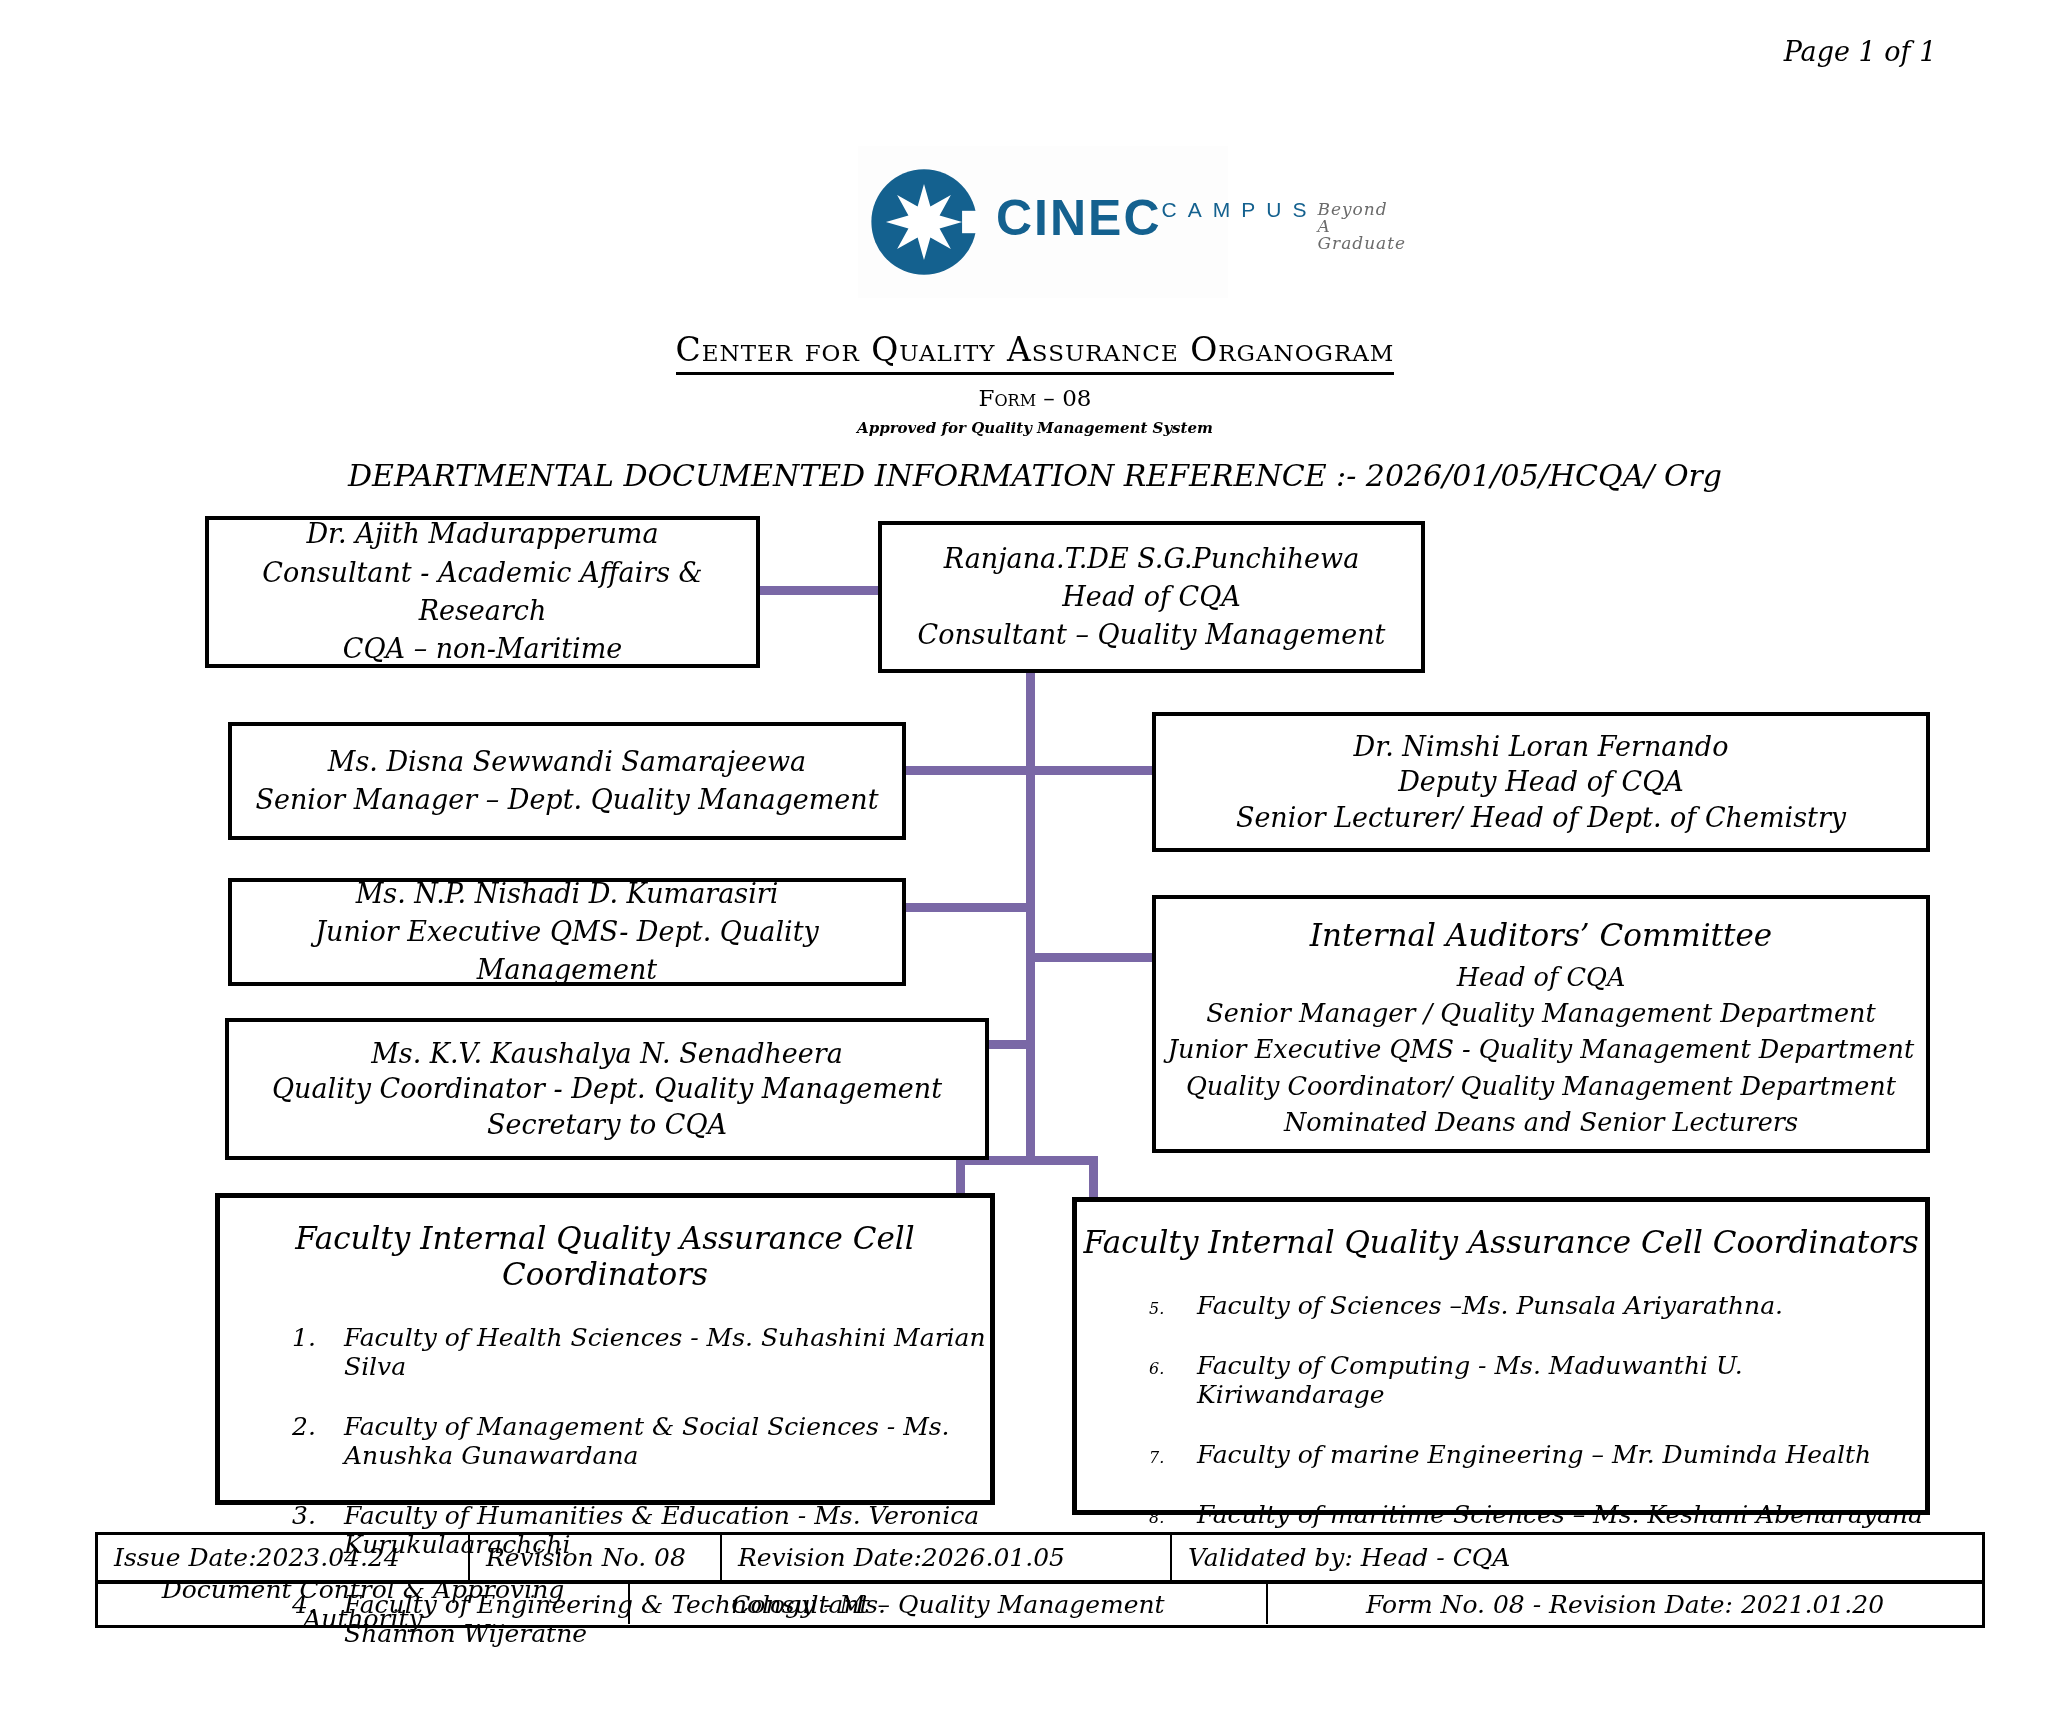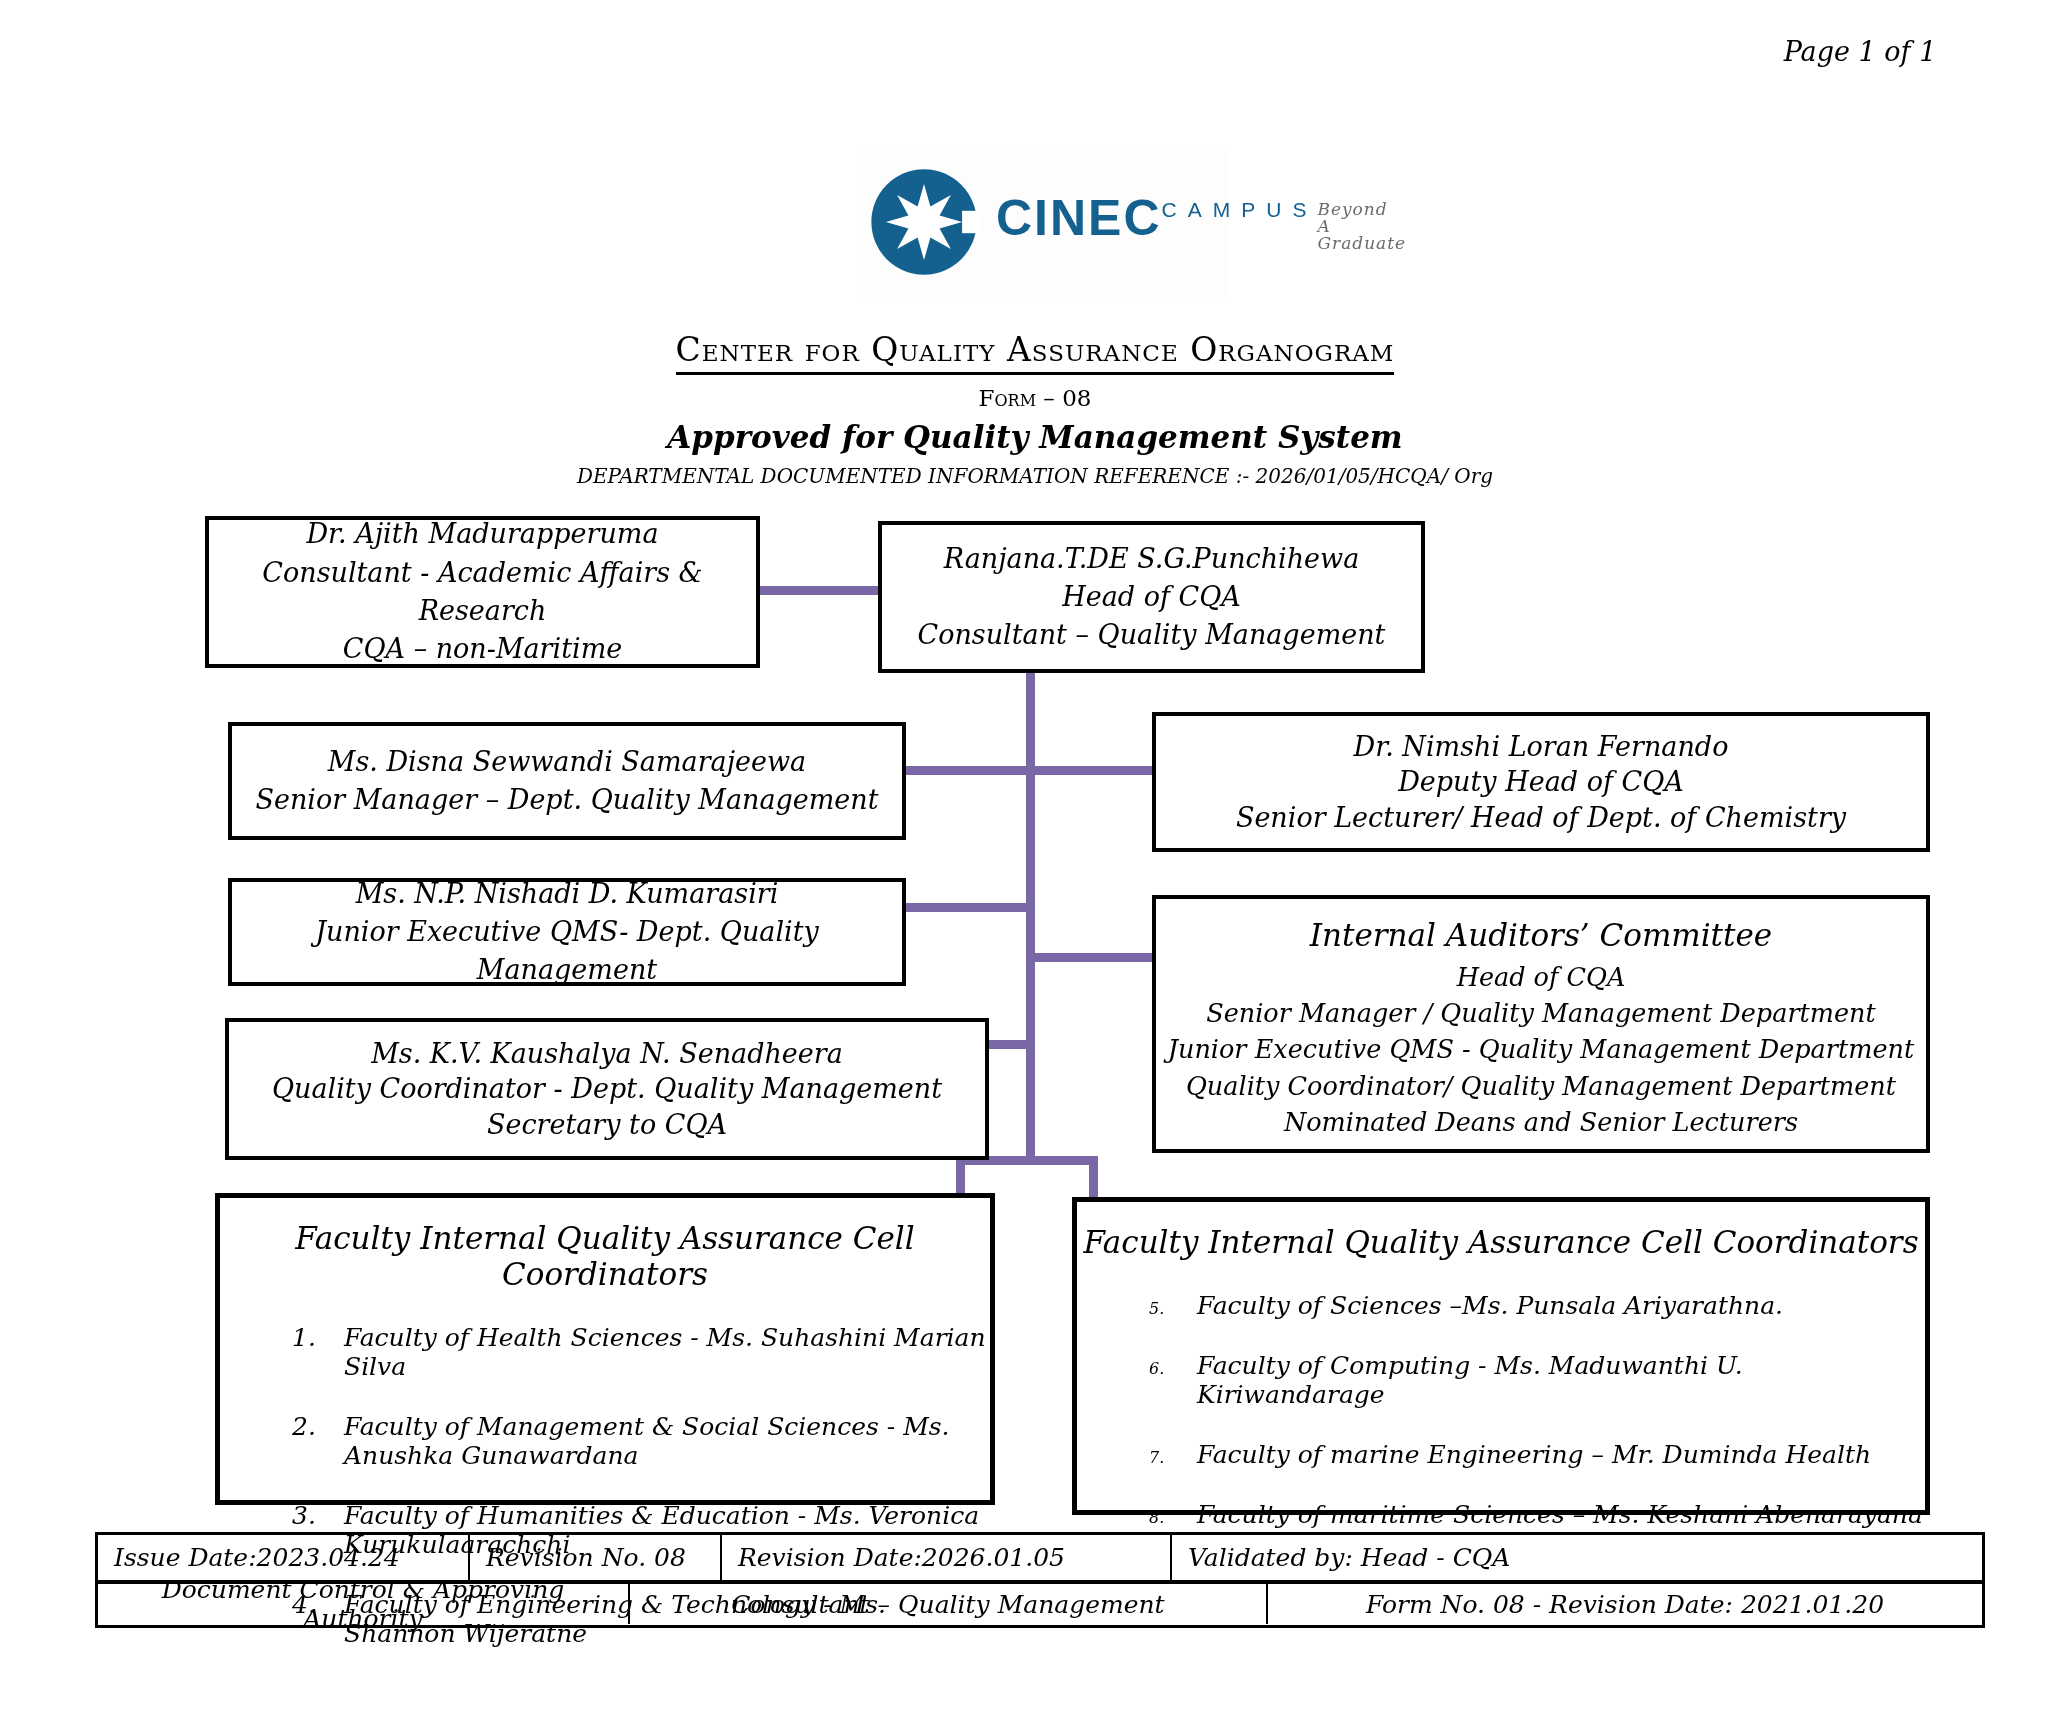--- a/index.html
+++ b/index.html
@@ -20,22 +20,22 @@
   .logo-text{display:flex; flex-direction:row; line-height:1;}
   .logo-brand{font-family:"Liberation Sans",sans-serif; font-weight:bold; font-size:50px; color:#14618F; letter-spacing:2px;}
   .logo-campus{font-family:"Liberation Sans",sans-serif; font-size:21px; color:#14618F; letter-spacing:11px; margin-top:6px;}
   .logo-tagline{font-family:"DejaVu Serif",serif; font-style:italic; font-size:17px; color:#6b6b6b; margin-top:8px; letter-spacing:1px;}
   .header-block{position:absolute; left:0; top:330px; width:2070px; text-align:center;}
   .doc-title{
     display:inline-block; font-variant:small-caps; font-size:33px; letter-spacing:1px;
     border-bottom:3px solid #000; padding-bottom:3px;
   }
   .doc-form{font-variant:small-caps; font-size:23px; margin-top:10px;}
-  .doc-approved{font-style:italic; font-weight:bold; font-size:31px; margin-top:8px;}
-  .doc-reference{font-style:italic; font-size:20px; margin-top:9px;}
+  .doc-approved{font-style:italic; font-weight:bold; font-size:15px; margin-top:8px;}
+  .doc-reference{font-style:italic; font-size:30px; margin-top:21px;}
   
   .obox{
     position:absolute; border:4px solid #000; background:#fff; box-sizing:border-box;
     display:flex; flex-direction:column; justify-content:center;
     text-align:center; font-style:italic; font-size:27px; line-height:1.42;
   }
   #box-ajith    {left:205px;  top:516px;  width:555px; height:152px;}
   #box-ranjana  {left:878px;  top:521px;  width:547px; height:152px;}
   #box-disna    {left:228px;  top:722px;  width:678px; height:118px;}
   #box-nishadi  {left:228px;  top:878px;  width:678px; height:108px;}

